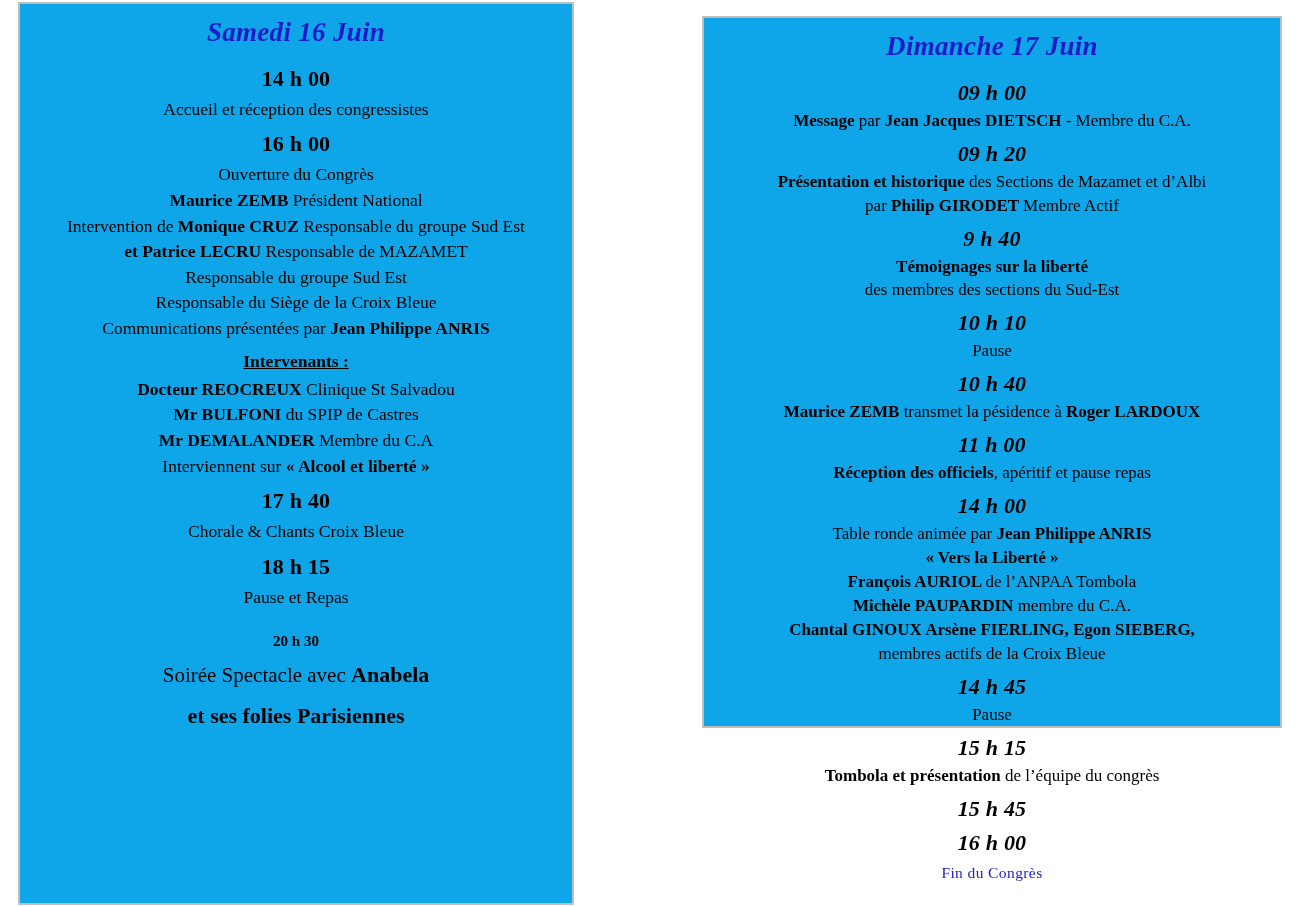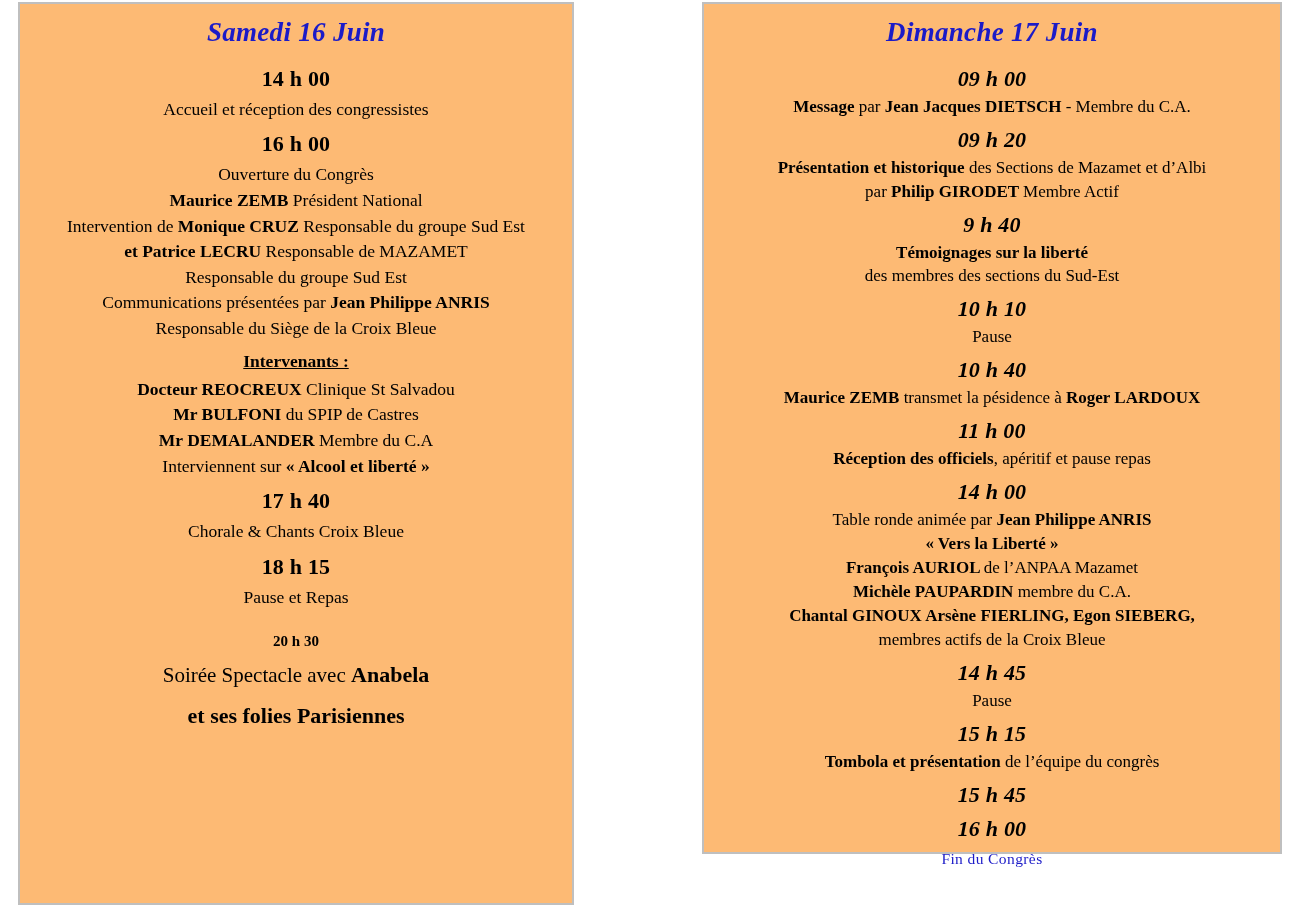--- a/index.html
+++ b/index.html
@@ -19,33 +19,33 @@
     width: 1300px;
     height: 907px;
     display: flex;
     flex-direction: row;
     align-items: flex-start;
   }
   .column {
     position: relative;
     box-sizing: border-box;
     border: 2px solid #bfbfbf;
-    background: #fdba74;
+    background: #0ea5e9;
   }
   .col-left {
     width: 556px;
     height: 903px;
     margin-left: 18px;
     margin-top: 2px;
   }
   .col-right {
     width: 580px;
-    height: 852px;
+    height: 712px;
     margin-left: 128px;
-    margin-top: 2px;
+    margin-top: 16px;
   }
   .inner {
     padding: 6px 10px 0 10px;
     text-align: center;
   }
   .day-title {
     font-family: "Liberation Serif", serif;
     font-style: italic;
     font-weight: bold;
     color: #1b1bc8;
@@ -115,22 +115,22 @@
       <div class="day-title">Samedi 16 Juin</div>
       <div id="left-body">
           <div class="time">14 h 00</div>
           <div class="line"><span>Accueil et réception des congressistes</span></div>
           <div class="time">16 h 00</div>
           <div class="line"><span>Ouverture du Congrès</span></div>
           <div class="line"><b>Maurice ZEMB </b><span>Président National</span></div>
           <div class="line"><span>Intervention de </span><b>Monique CRUZ </b><span>Responsable du groupe Sud Est</span></div>
           <div class="line"><b>et  Patrice  LECRU </b><span>Responsable  de MAZAMET</span></div>
           <div class="line"><span>Responsable du groupe Sud Est</span></div>
+          <div class="line"><span>Responsable du Siège de la Croix Bleue</span></div>
           <div class="line"><span>Communications présentées par </span><b>Jean Philippe ANRIS</b></div>
-          <div class="line"><span>Responsable du Siège de la Croix Bleue</span></div>
           <div class="under">Intervenants :</div>
           <div class="line"><b>Docteur REOCREUX </b><span>Clinique St Salvadou</span></div>
           <div class="line"><b>Mr BULFONI </b><span>du SPIP de Castres</span></div>
           <div class="line"><b>Mr DEMALANDER </b><span>Membre du C.A</span></div>
           <div class="line"><span>Interviennent sur </span><b>« Alcool et liberté  »</b></div>
           <div class="time">17 h 40</div>
           <div class="line"><span>Chorale &amp; Chants Croix Bleue</span></div>
           <div class="time">18 h 15</div>
           <div class="line"><span>Pause et Repas</span></div>
           <div class="gap-big"></div>
@@ -155,21 +155,21 @@
           <div class="line"><span>des membres des sections du Sud-Est</span></div>
           <div class="time">10 h 10</div>
           <div class="line"><span>Pause</span></div>
           <div class="time">10 h 40</div>
           <div class="line"><b>Maurice ZEMB </b><span>transmet la pésidence à </span><b>Roger LARDOUX</b></div>
           <div class="time">11 h 00</div>
           <div class="line"><b>Réception des officiels</b><span>, apéritif et pause repas</span></div>
           <div class="time">14 h 00</div>
           <div class="line"><span>Table ronde animée par </span><b>Jean Philippe ANRIS</b></div>
           <div class="line"><b>« Vers la Liberté »</b></div>
-          <div class="line"><b>François AURIOL </b><span>de l’ANPAA Mazamet</span></div>
+          <div class="line"><b>François AURIOL </b><span>de l’ANPAA Tombola</span></div>
           <div class="line"><b>Michèle PAUPARDIN </b><span>membre du C.A.</span></div>
           <div class="line"><b>Chantal GINOUX Arsène FIERLING, Egon SIEBERG,</b></div>
           <div class="line"><span>membres actifs de la Croix Bleue</span></div>
           <div class="time">14 h 45</div>
           <div class="line"><span>Pause</span></div>
           <div class="time">15 h 15</div>
           <div class="line"><b>Tombola et présentation </b><span>de l’équipe du congrès</span></div>
           <div class="time">15 h 45</div>
           <div class="time">16 h 00</div>
           <div class="end-note">Fin du Congrès</div>

